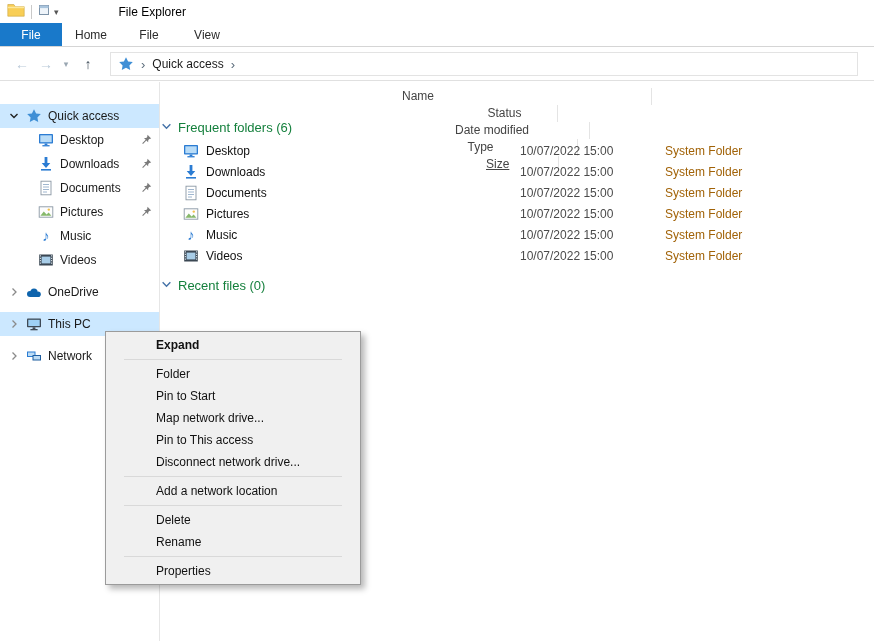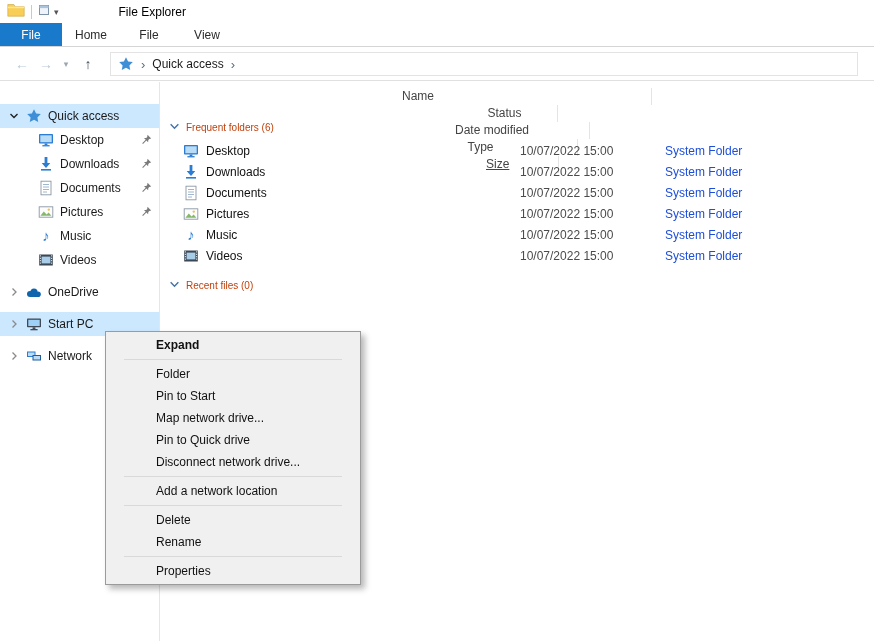--- a/index.html
+++ b/index.html
@@ -58,29 +58,29 @@
 
   
   .cols { display:flex; height:26px; align-items:center; color:#444;flex-direction:column; }
   .col { height:17px; line-height:17px; padding-left:10px; border-right:1px solid #e4e4e4; white-space:nowrap; }
   .col.c-name { width:269px; padding-left:19px; }
   .col.c-status { width:80px; }
   .col.c-date { width:145px; }
   .col.c-type { width:120px; }
   .col.c-size { width:83px;text-decoration:underline; }
 
-  .group { display:flex; align-items:center; height:26px; padding-left:8px; gap:6px;
-    color:#c2410c; font-size:10px; }
+  .group { display:flex; align-items:center; height:26px; gap:6px;
+    color:#15803d; font-size:13px; }
   .group .cnt { }
 
   .frow { display:flex; height:21px; align-items:center; }
   .frow .f-name { width:269px; display:flex; align-items:center; padding-left:22px; gap:7px; color:#111; }
   .frow .f-status { width:80px; }
   .frow .f-date { width:145px; padding-left:10px; color:#4a4a4a; }
-  .frow .f-type { width:120px; padding-left:10px; color:#1d4ed8; }
+  .frow .f-type { width:120px; padding-left:10px; color:#a16207; }
   .frow .f-size { width:83px; padding-left:10px; }
 
   
   .ctx { position:absolute; left:105px; top:331px; width:256px; z-index:50;
     background:#f0f0f0; border:1px solid #9b9b9b; padding:2px 16px;
     box-shadow:4px 4px 6px rgba(0,0,0,.28); }
   .mi { height:22px; line-height:22px; padding-left:34px; color:#111; cursor:default; }
   .mi.default { font-weight:bold; }
   .msep { height:1px; background:#d9d9d9; margin:3px 2px; }
 </style>
@@ -258,21 +258,21 @@
         </svg>
     </span>
     <span class="icon">
       <svg class="ic" viewBox="0 0 16 16">
           <rect x="1" y="2.5" width="14" height="8.8" rx="0.8" fill="#3f4a56"></rect>
           <rect x="2.3" y="3.8" width="11.4" height="6.2" fill="#9ed0f5"></rect>
           <rect x="6.6" y="11.3" width="2.8" height="1.7" fill="#3f4a56"></rect>
           <rect x="4.4" y="13" width="7.2" height="1.3" fill="#3f4a56"></rect>
         </svg>
     </span>
-    <span class="lbl">Start PC</span>
+    <span class="lbl">This PC</span>
   </div>
 
   <div class="side-row root">
     <span class="chev">
       <svg viewBox="0 0 10 10" width="10" height="10">
           <path d="M3.5 1.5L7 5l-3.5 3.5" stroke="#8a8a8a" stroke-width="1.3" fill="none"></path>
         </svg>
     </span>
     <span class="icon">
       <svg class="ic" viewBox="0 0 16 16">
@@ -413,21 +413,21 @@
   </div>
 
 </div>
 
 <div class="ctx">
   <div class="mi default">Expand</div>
   <div class="msep"></div>
   <div class="mi">Folder</div>
   <div class="mi">Pin to Start</div>
   <div class="mi">Map network drive...</div>
-  <div class="mi">Pin to Quick drive</div>
+  <div class="mi">Pin to This access</div>
   <div class="mi">Disconnect network drive...</div>
   <div class="msep"></div>
   <div class="mi">Add a network location</div>
   <div class="msep"></div>
   <div class="mi">Delete</div>
   <div class="mi">Rename</div>
   <div class="msep"></div>
   <div class="mi">Properties</div>
 </div>
 

